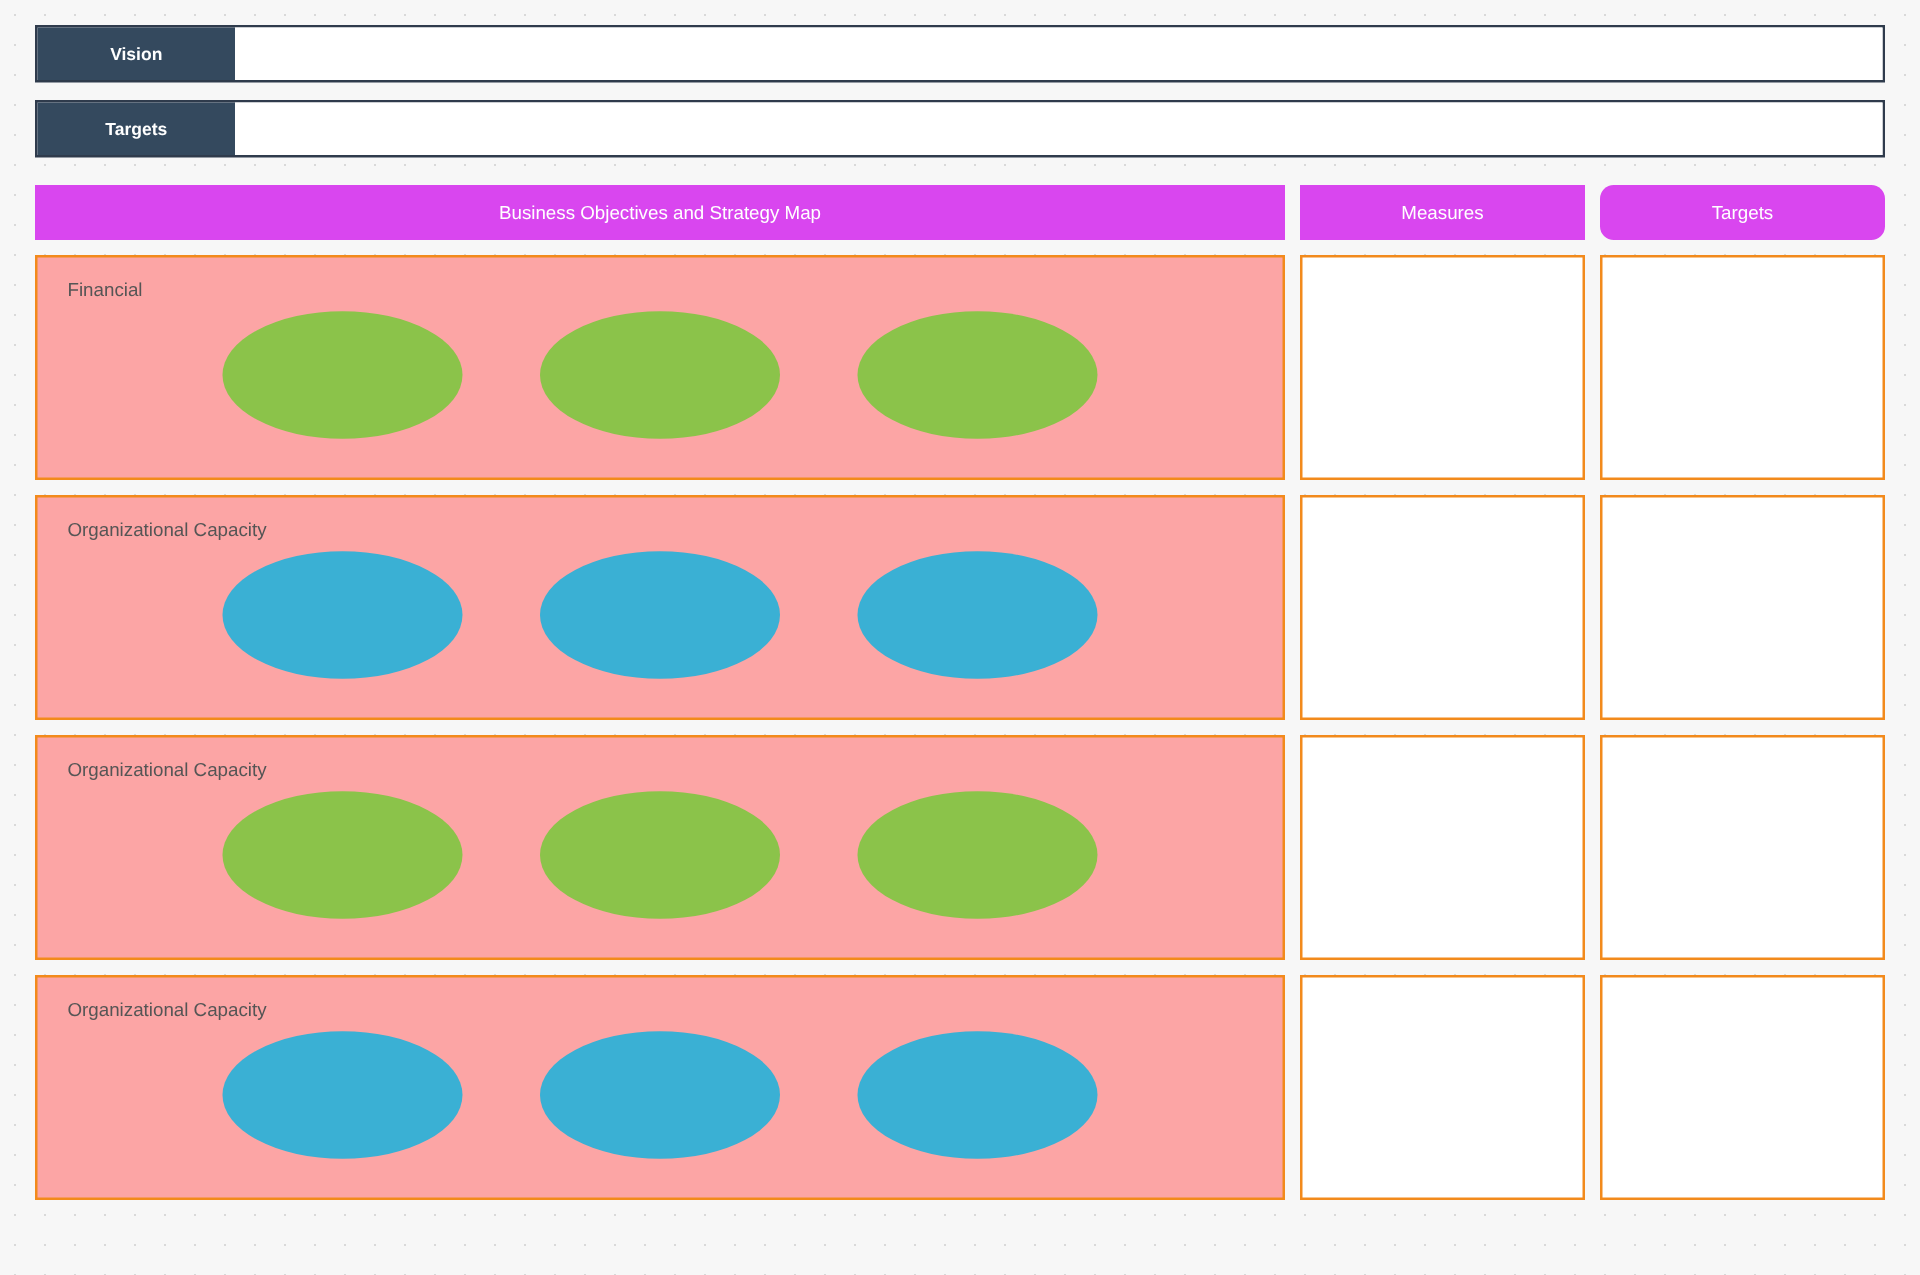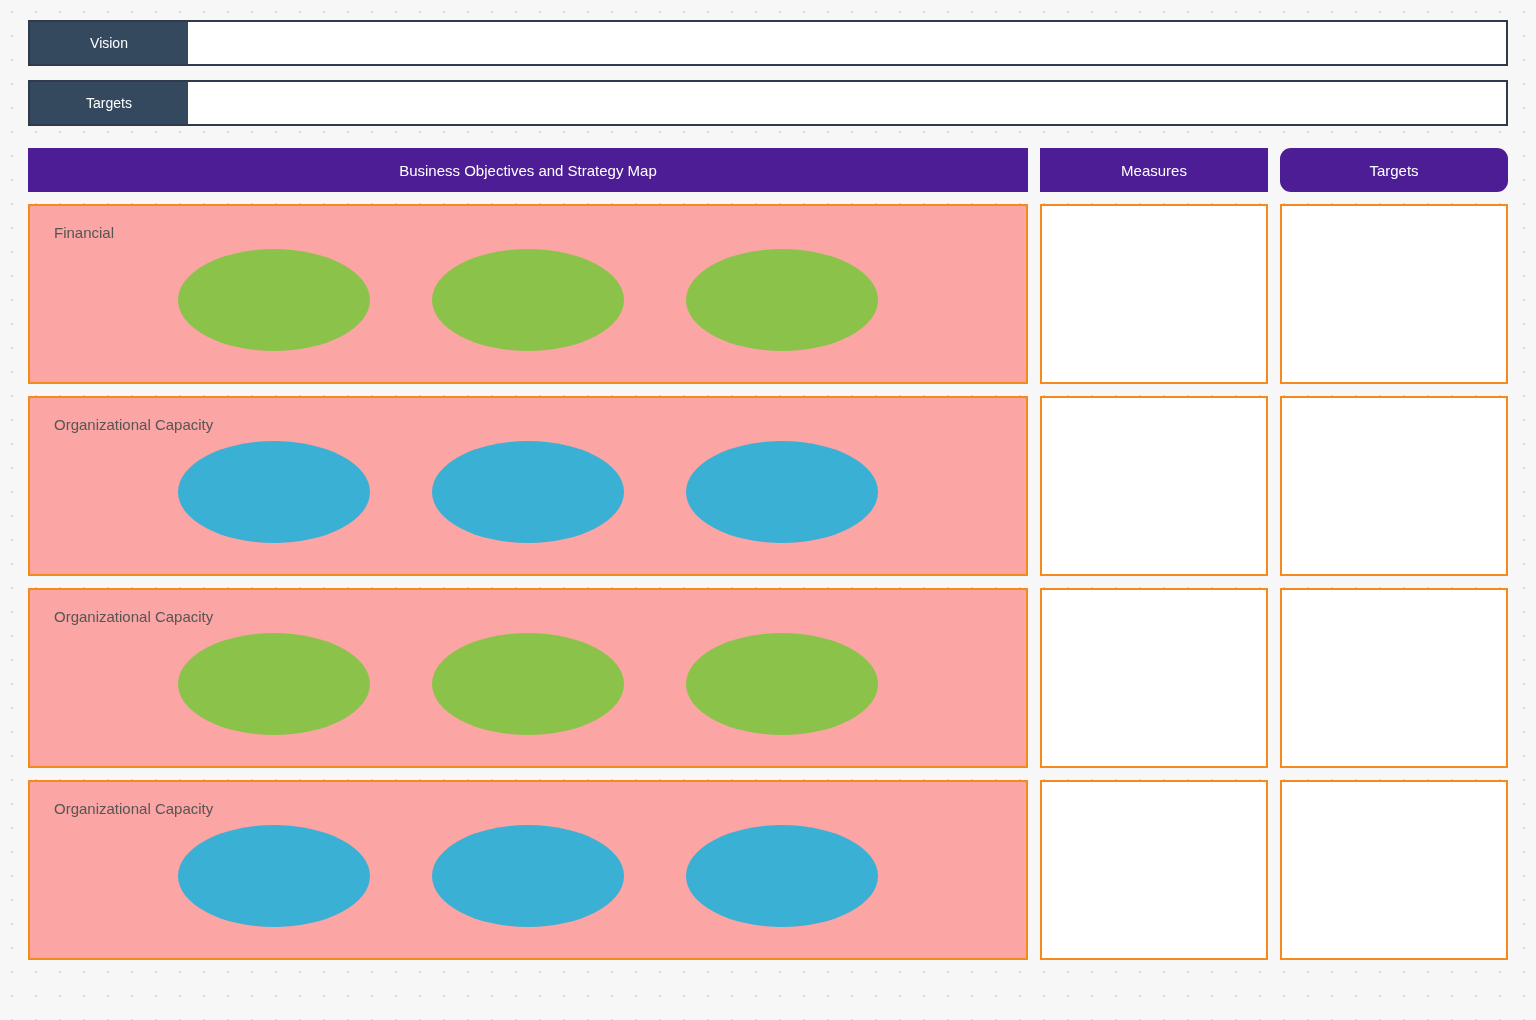--- a/index.html
+++ b/index.html
@@ -28,36 +28,36 @@
     height: 46px;
   }
   .vm-label {
     width: 158px;
     background: #34495e;
     color: #ffffff;
     display: flex;
     align-items: center;
     justify-content: center;
     font-size: 14px;
-    font-weight: 400;
+    font-weight: 700;
   }
   .vm-input {
     flex: 1;
     background: #ffffff;
   }
 
   
   .header-row {
     display: flex;
     gap: 12px;
     margin-top: 22px;
     margin-bottom: 12px;
   }
   .header-cell {
-    background: #4c1d95;
+    background: #d946ef;
     color: #ffffff;
     display: flex;
     align-items: center;
     justify-content: center;
     font-size: 15px;
     height: 44px;
   }
   .header-main { flex: 0 0 1000px; }
   .header-measures { flex: 0 0 228px; }
   .header-targets { flex: 1; border-radius: 11px; }

